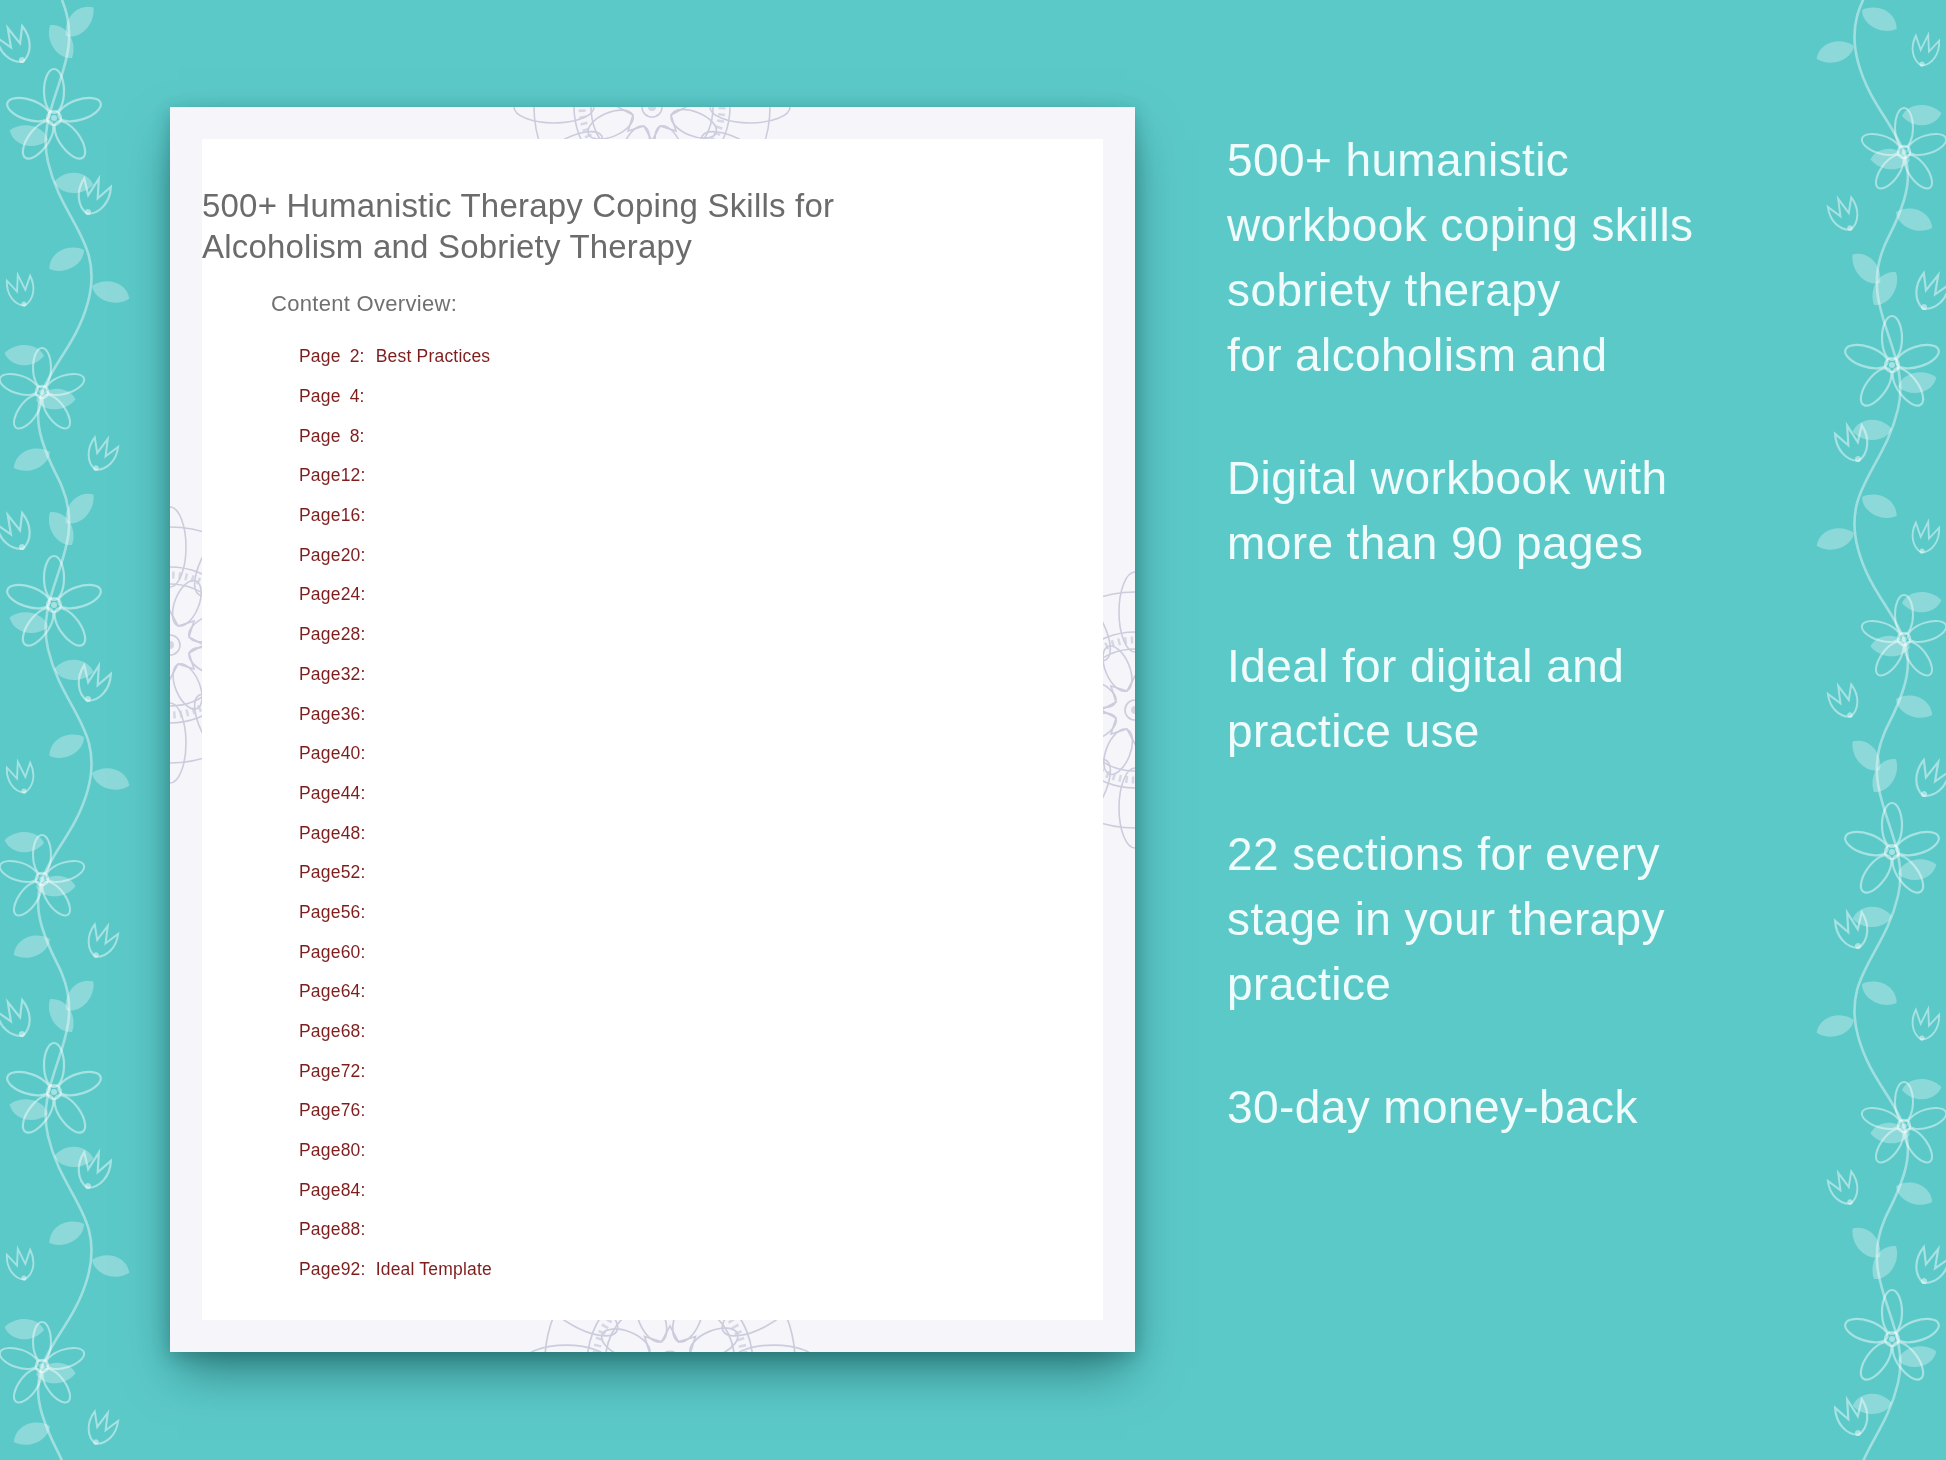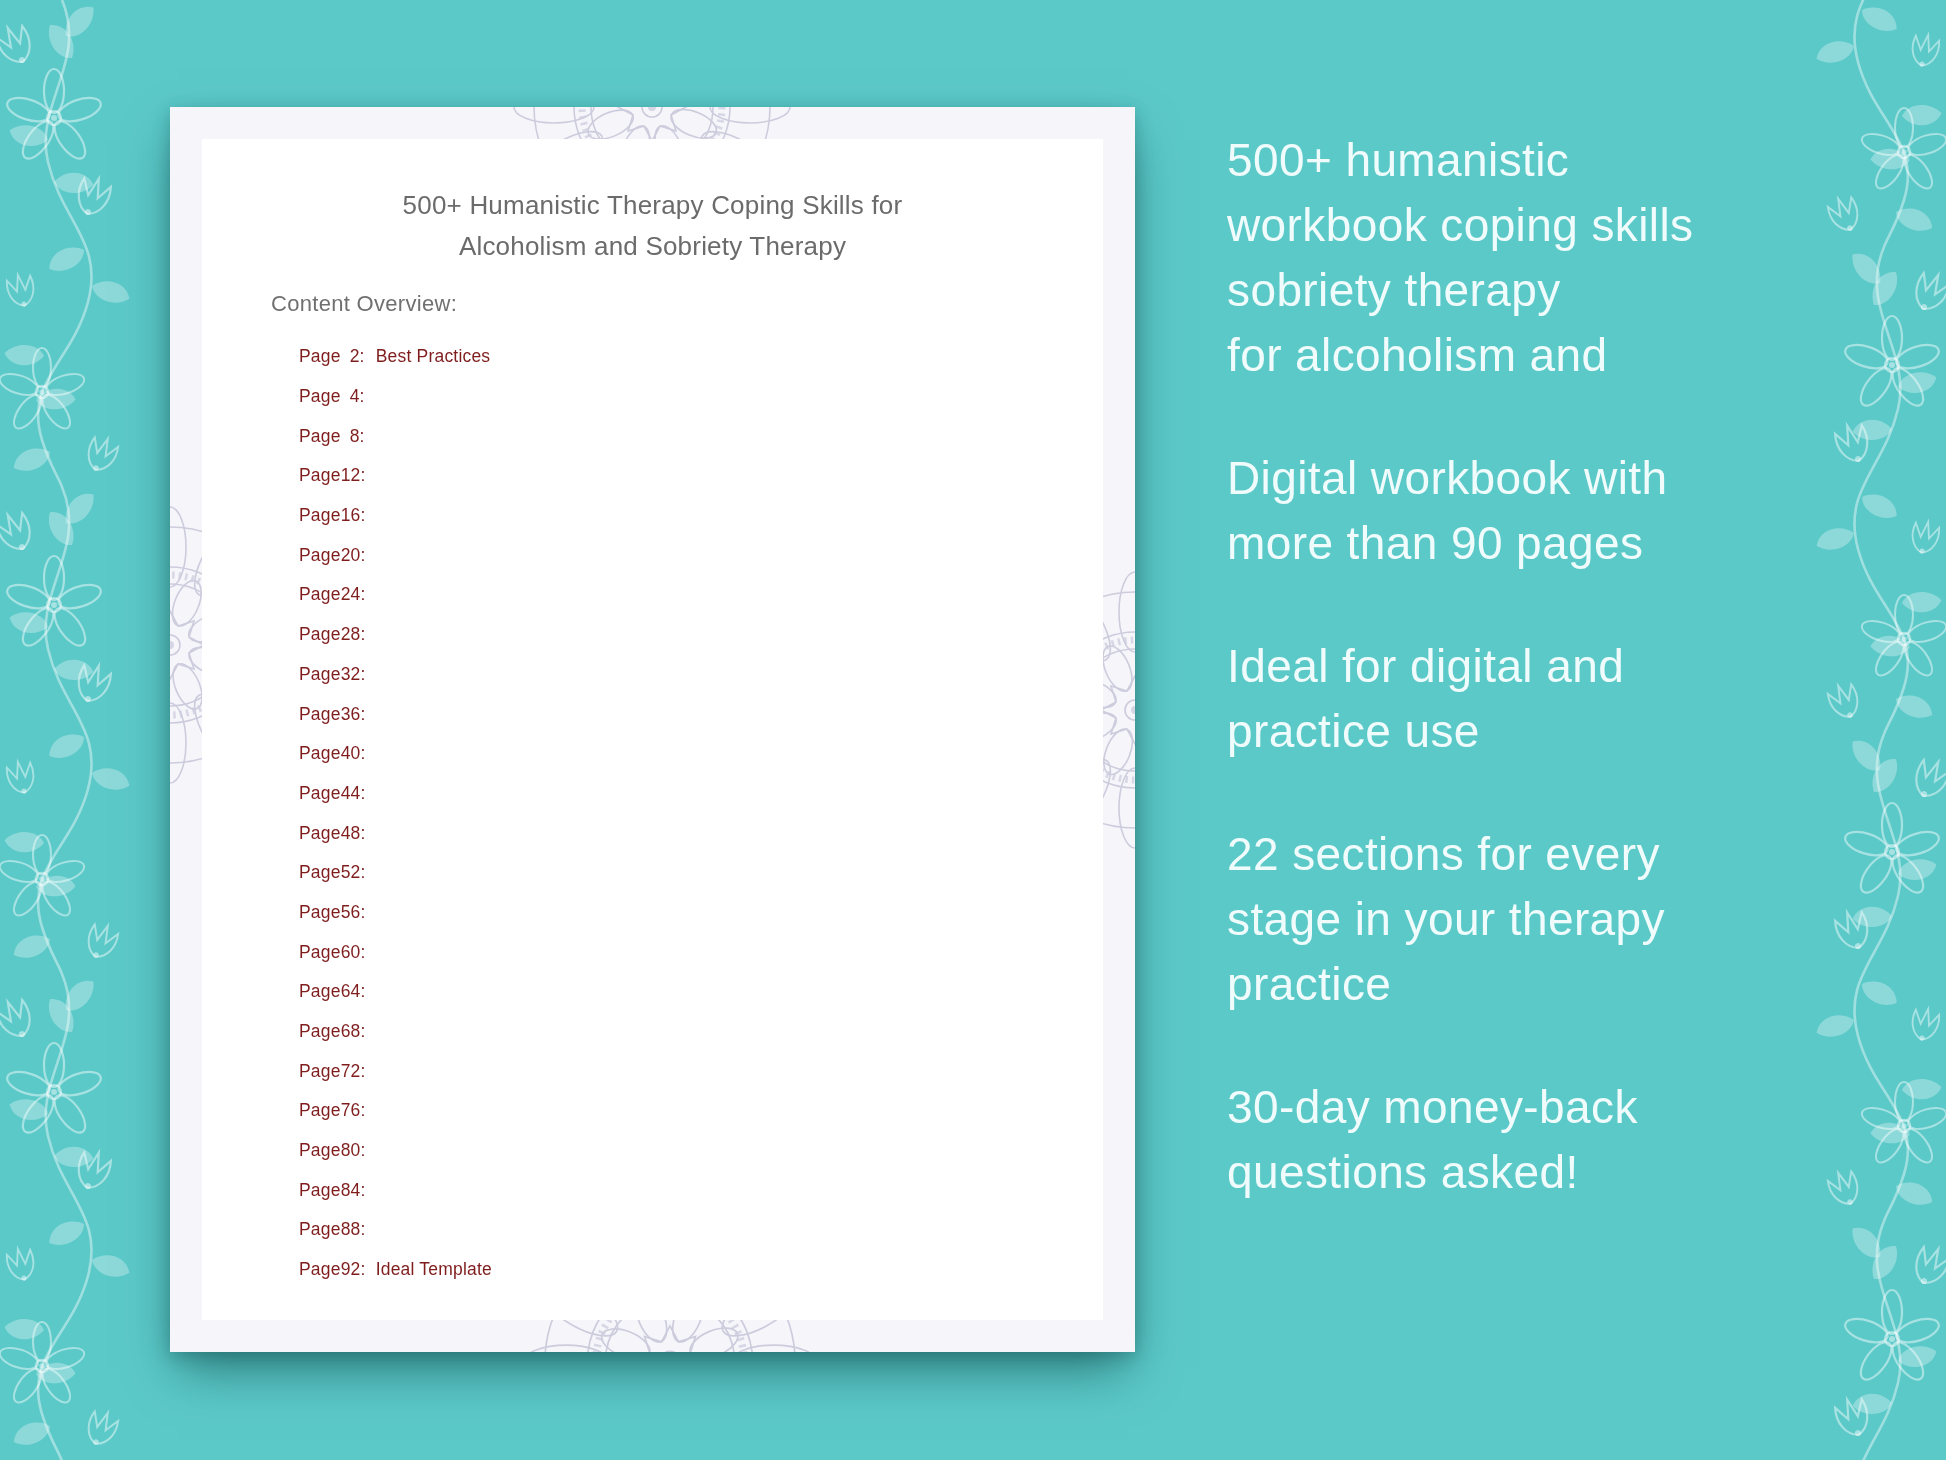--- a/index.html
+++ b/index.html
@@ -24,23 +24,22 @@
     box-shadow:0 24px 48px -8px rgba(10,66,66,.6), 0 4px 16px rgba(10,66,66,.28);
   }
   .mandala{position:absolute;pointer-events:none;}
   .page-inner{
     position:absolute;
     left:32px;top:32px;right:32px;bottom:32px;
     background:#ffffff;
   }
   .doc-title{
     margin-top:46px;
-    text-align:center;
     color:#6b6b6b;
-    font-size:26px;
+    font-size:33px;
     line-height:41px;
     letter-spacing:.2px;
   }
   .overview-heading{
     position:absolute;
     left:62px;top:152px;
     color:#707070;
     font-size:22px;
     letter-spacing:.3px;
     margin-left:7px;
@@ -308,21 +307,20 @@
         <div>Ideal for digital and</div>
         <div>practice use</div>
       </div>
       <div class="block">
         <div>22 sections for every</div>
         <div>stage in your therapy</div>
         <div>practice</div>
       </div>
       <div class="block">
         <div>30-day money-back</div>
-        <div>questions asked!</div>
       </div>
     </div>
 
 </div>
 
 <style>
   
   .leaf{fill:rgba(255,255,255,.30);stroke:none;}
   .stem{stroke:rgba(255,255,255,.42);stroke-width:2.6;fill:none;}
   #flower5 ellipse, #flower5 circle, #bud path{stroke-width:2.2;}

